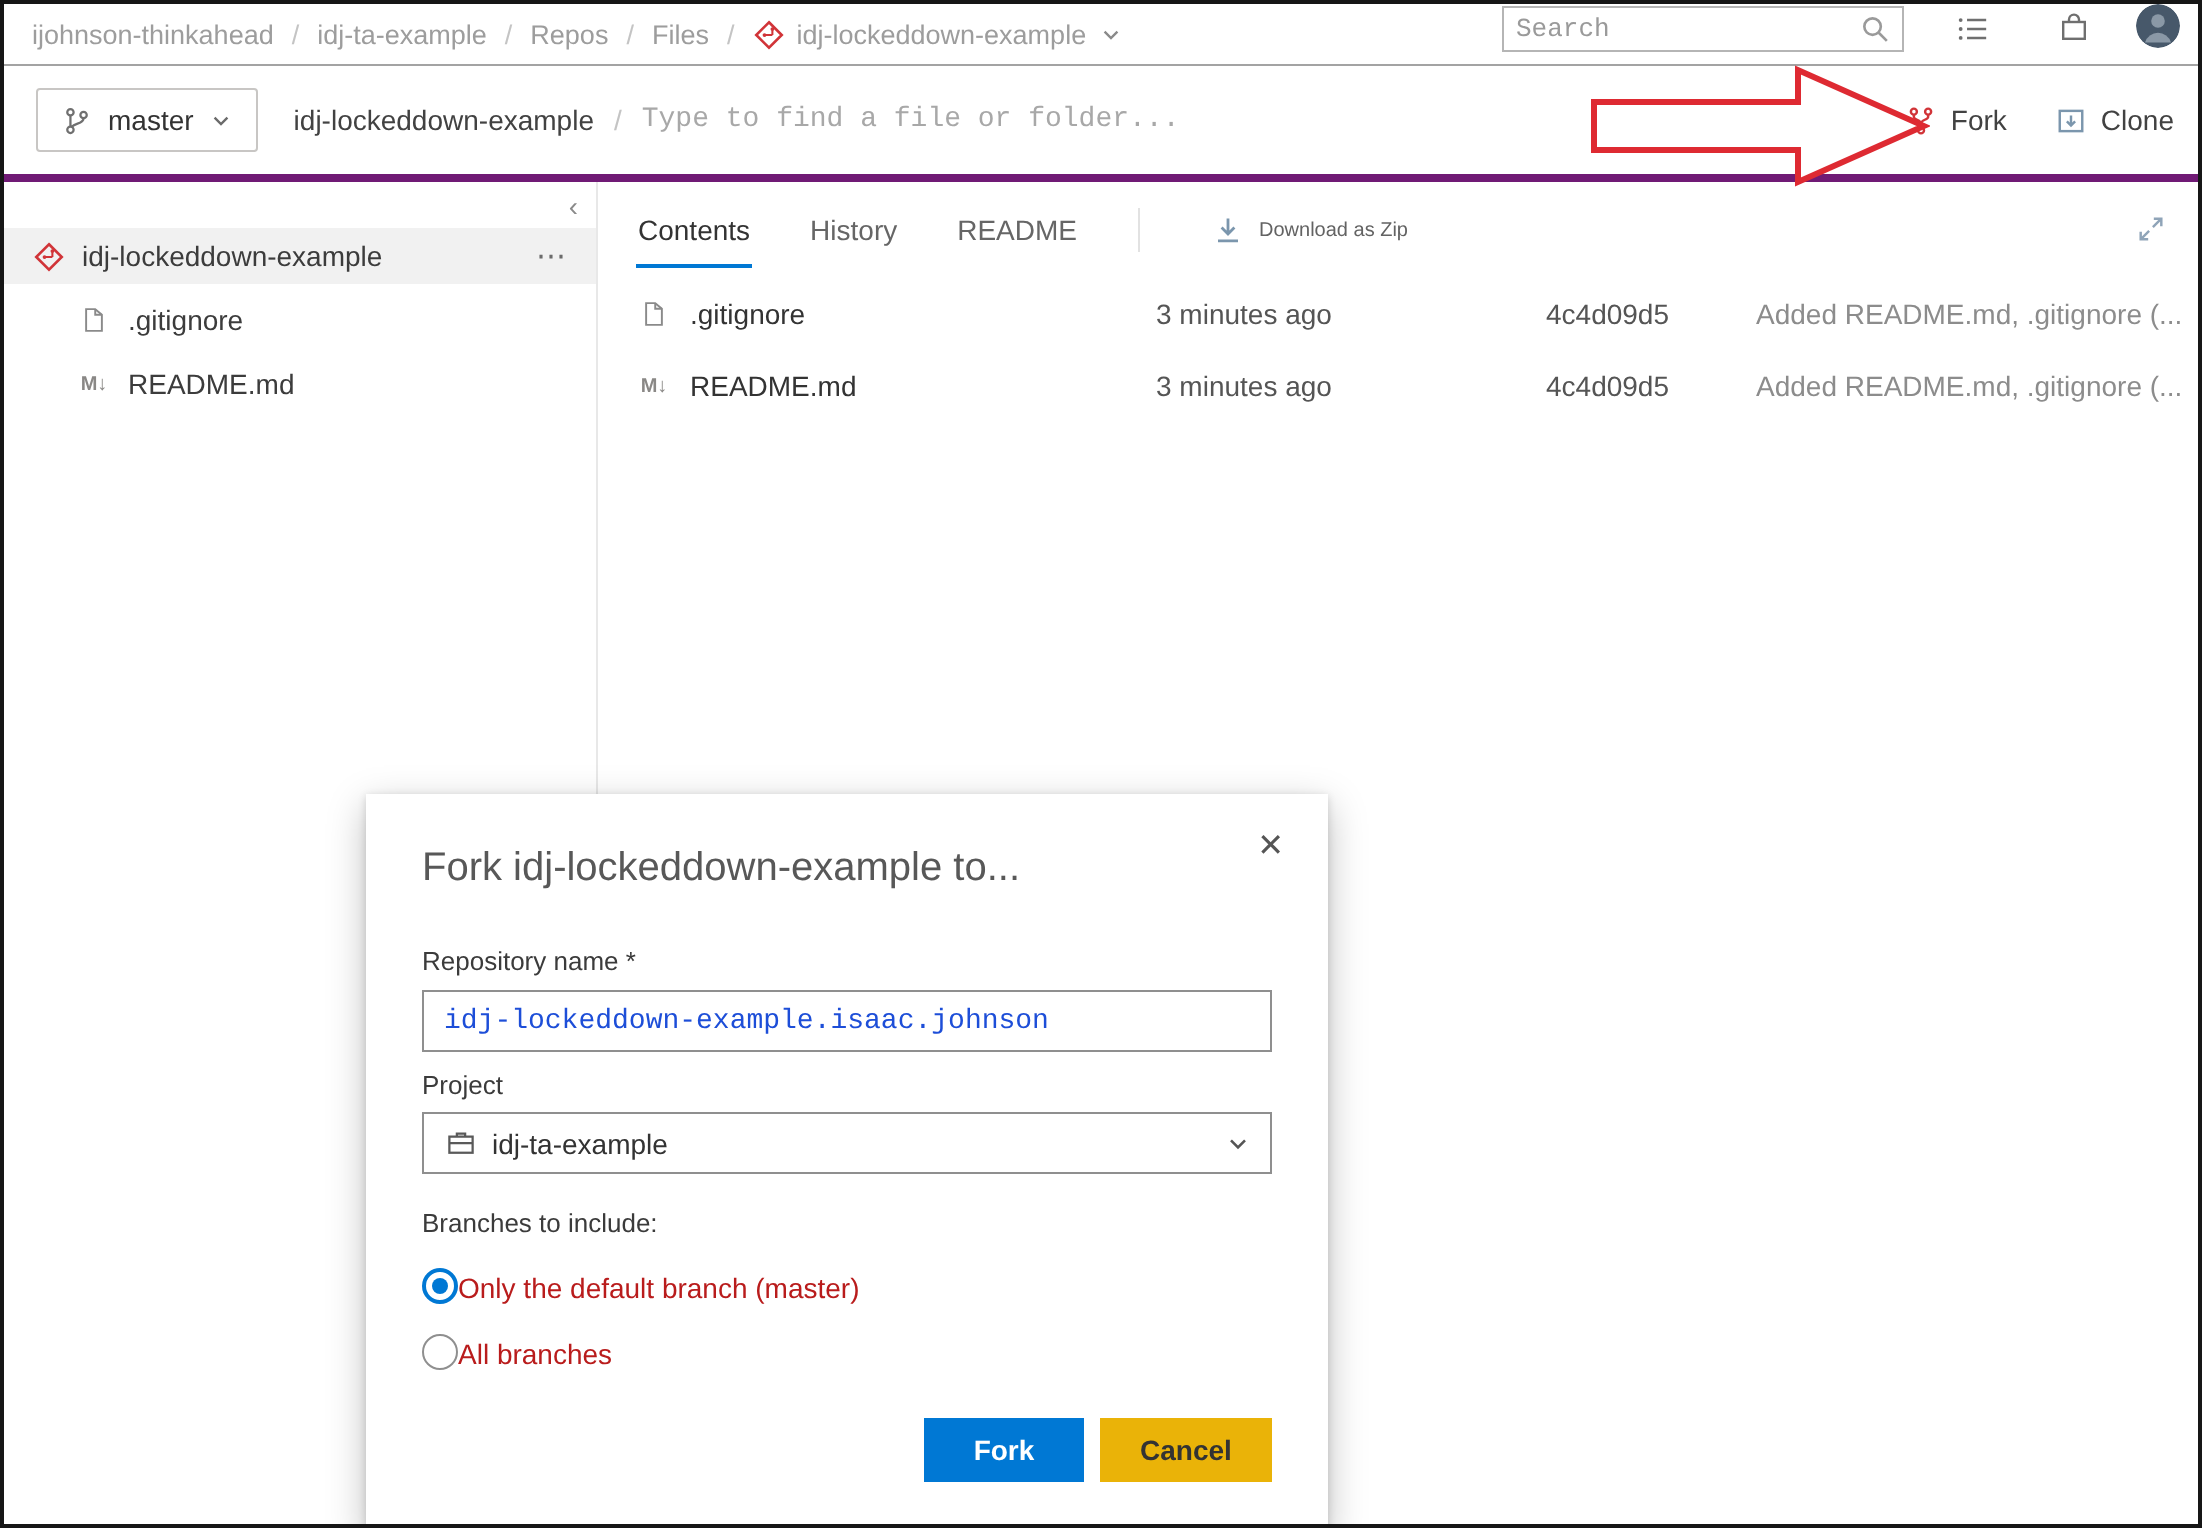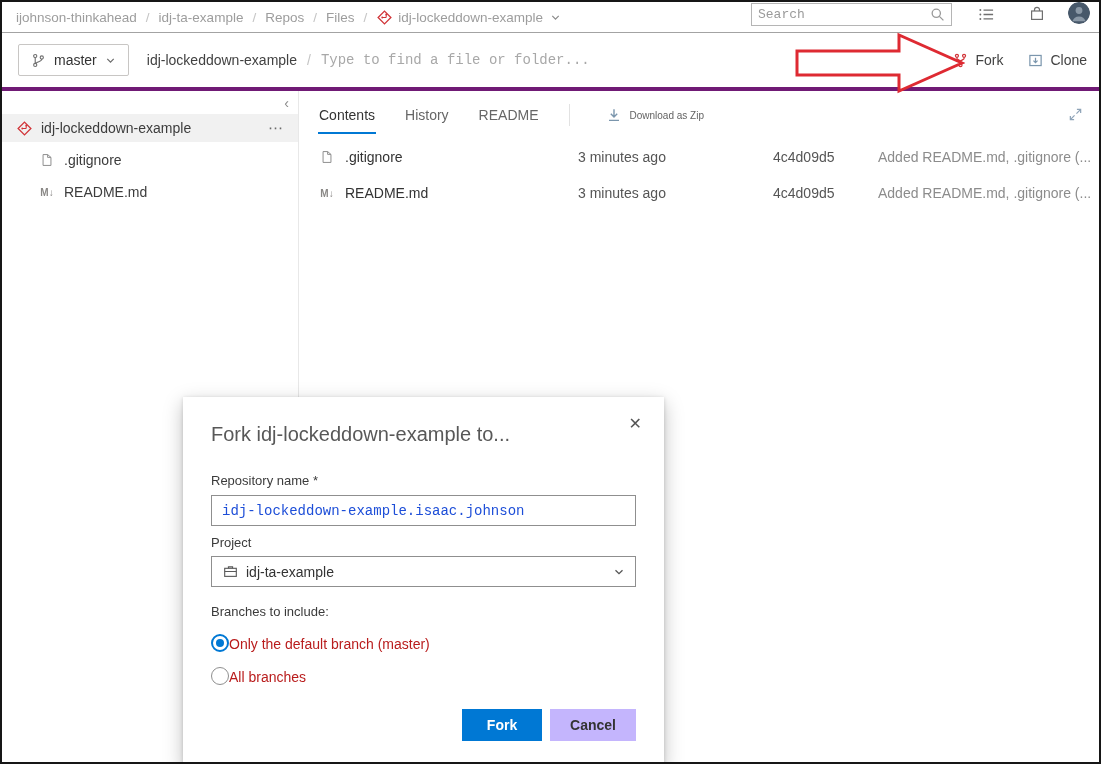--- a/index.html
+++ b/index.html
@@ -77,21 +77,21 @@
   .text-input{width:100%;height:31px;border:1px solid #8f8f8f;padding:0 10px;font-size:14px;color:#1d4ed8;background:#fff}
   .select{width:100%;height:31px;border:1px solid #8f8f8f;display:flex;align-items:center;gap:8px;padding:0 10px;font-size:14px;color:#333;cursor:pointer;background:#fff}
   .select .chev{margin-left:auto}
   .radio-row{display:flex;align-items:flex-end;margin-top:15px;color:#b91c1c;font-size:14px;cursor:pointer}
   .radio{width:18px;height:18px;border:1px solid #8f8f8f;border-radius:50%;background:#fff;position:relative;flex:0 0 auto}
   .radio.checked{border:2px solid #0078d4}
   .radio.checked::after{content:"";position:absolute;inset:3px;border-radius:50%;background:#0078d4}
   .dialog-buttons{display:flex;justify-content:flex-end;gap:8px;margin-top:24px}
   .btn{height:32px;font-size:14px;font-weight:600}
   .btn-primary{width:80px;background:#0078d4;color:#fff}
-  .btn-secondary{width:86px;background:#c4b5fd;color:#333}
+  .btn-secondary{width:86px;background:#eab308;color:#333}
 </style>
 </head>
 <body>
 
 <div class="screen">
 
   <header class="topbar">
     <nav class="crumbs">
       <a class="crumb">ijohnson-thinkahead</a>
       <span class="sep"></span>

